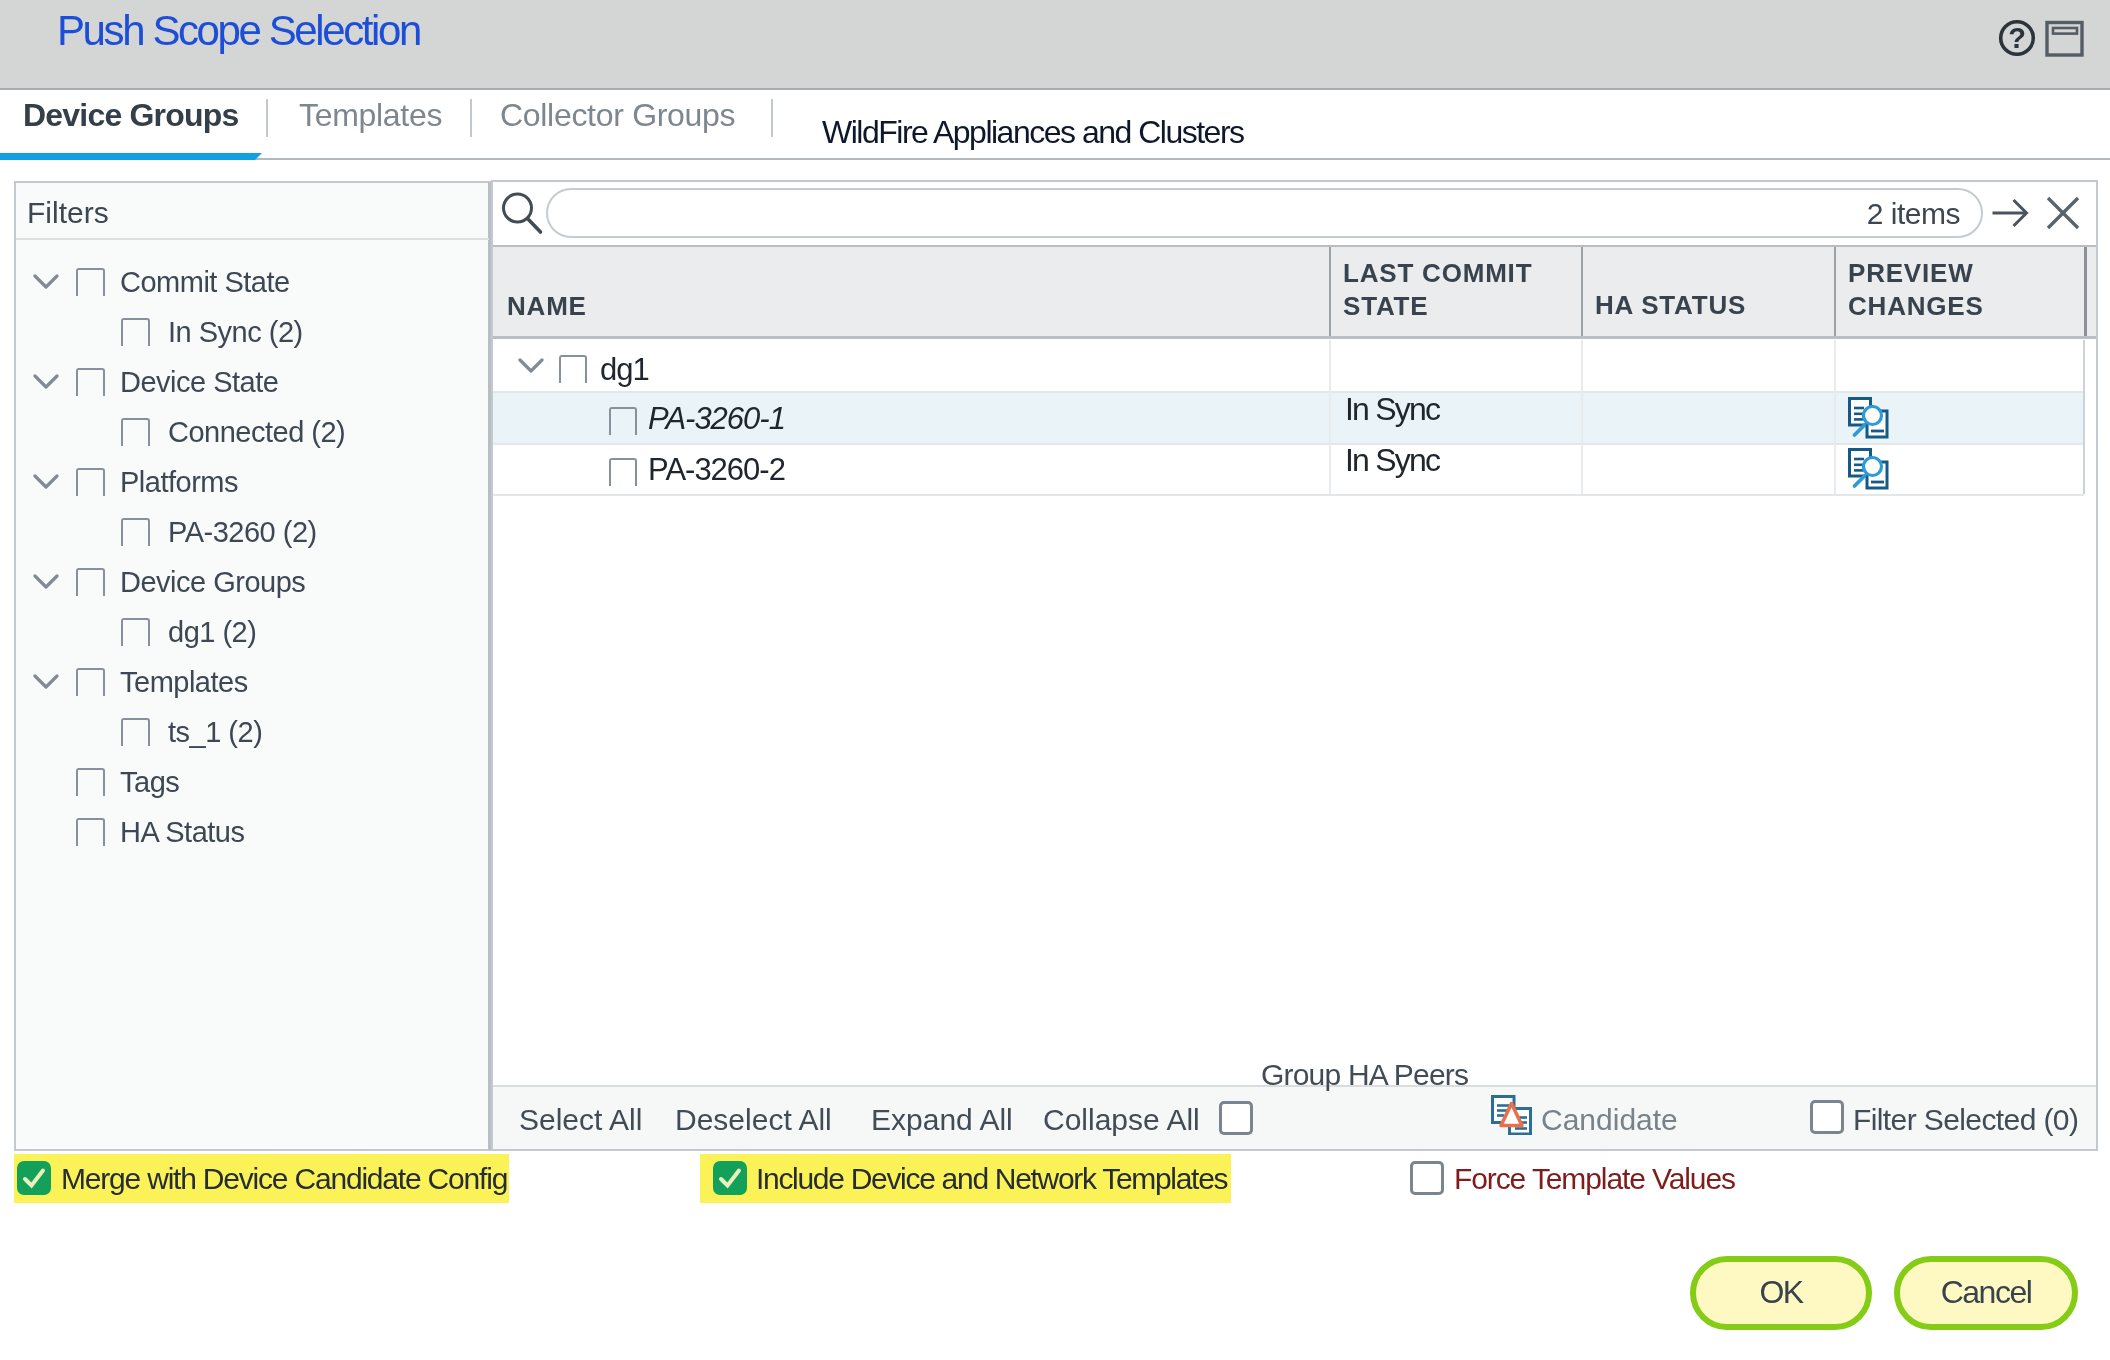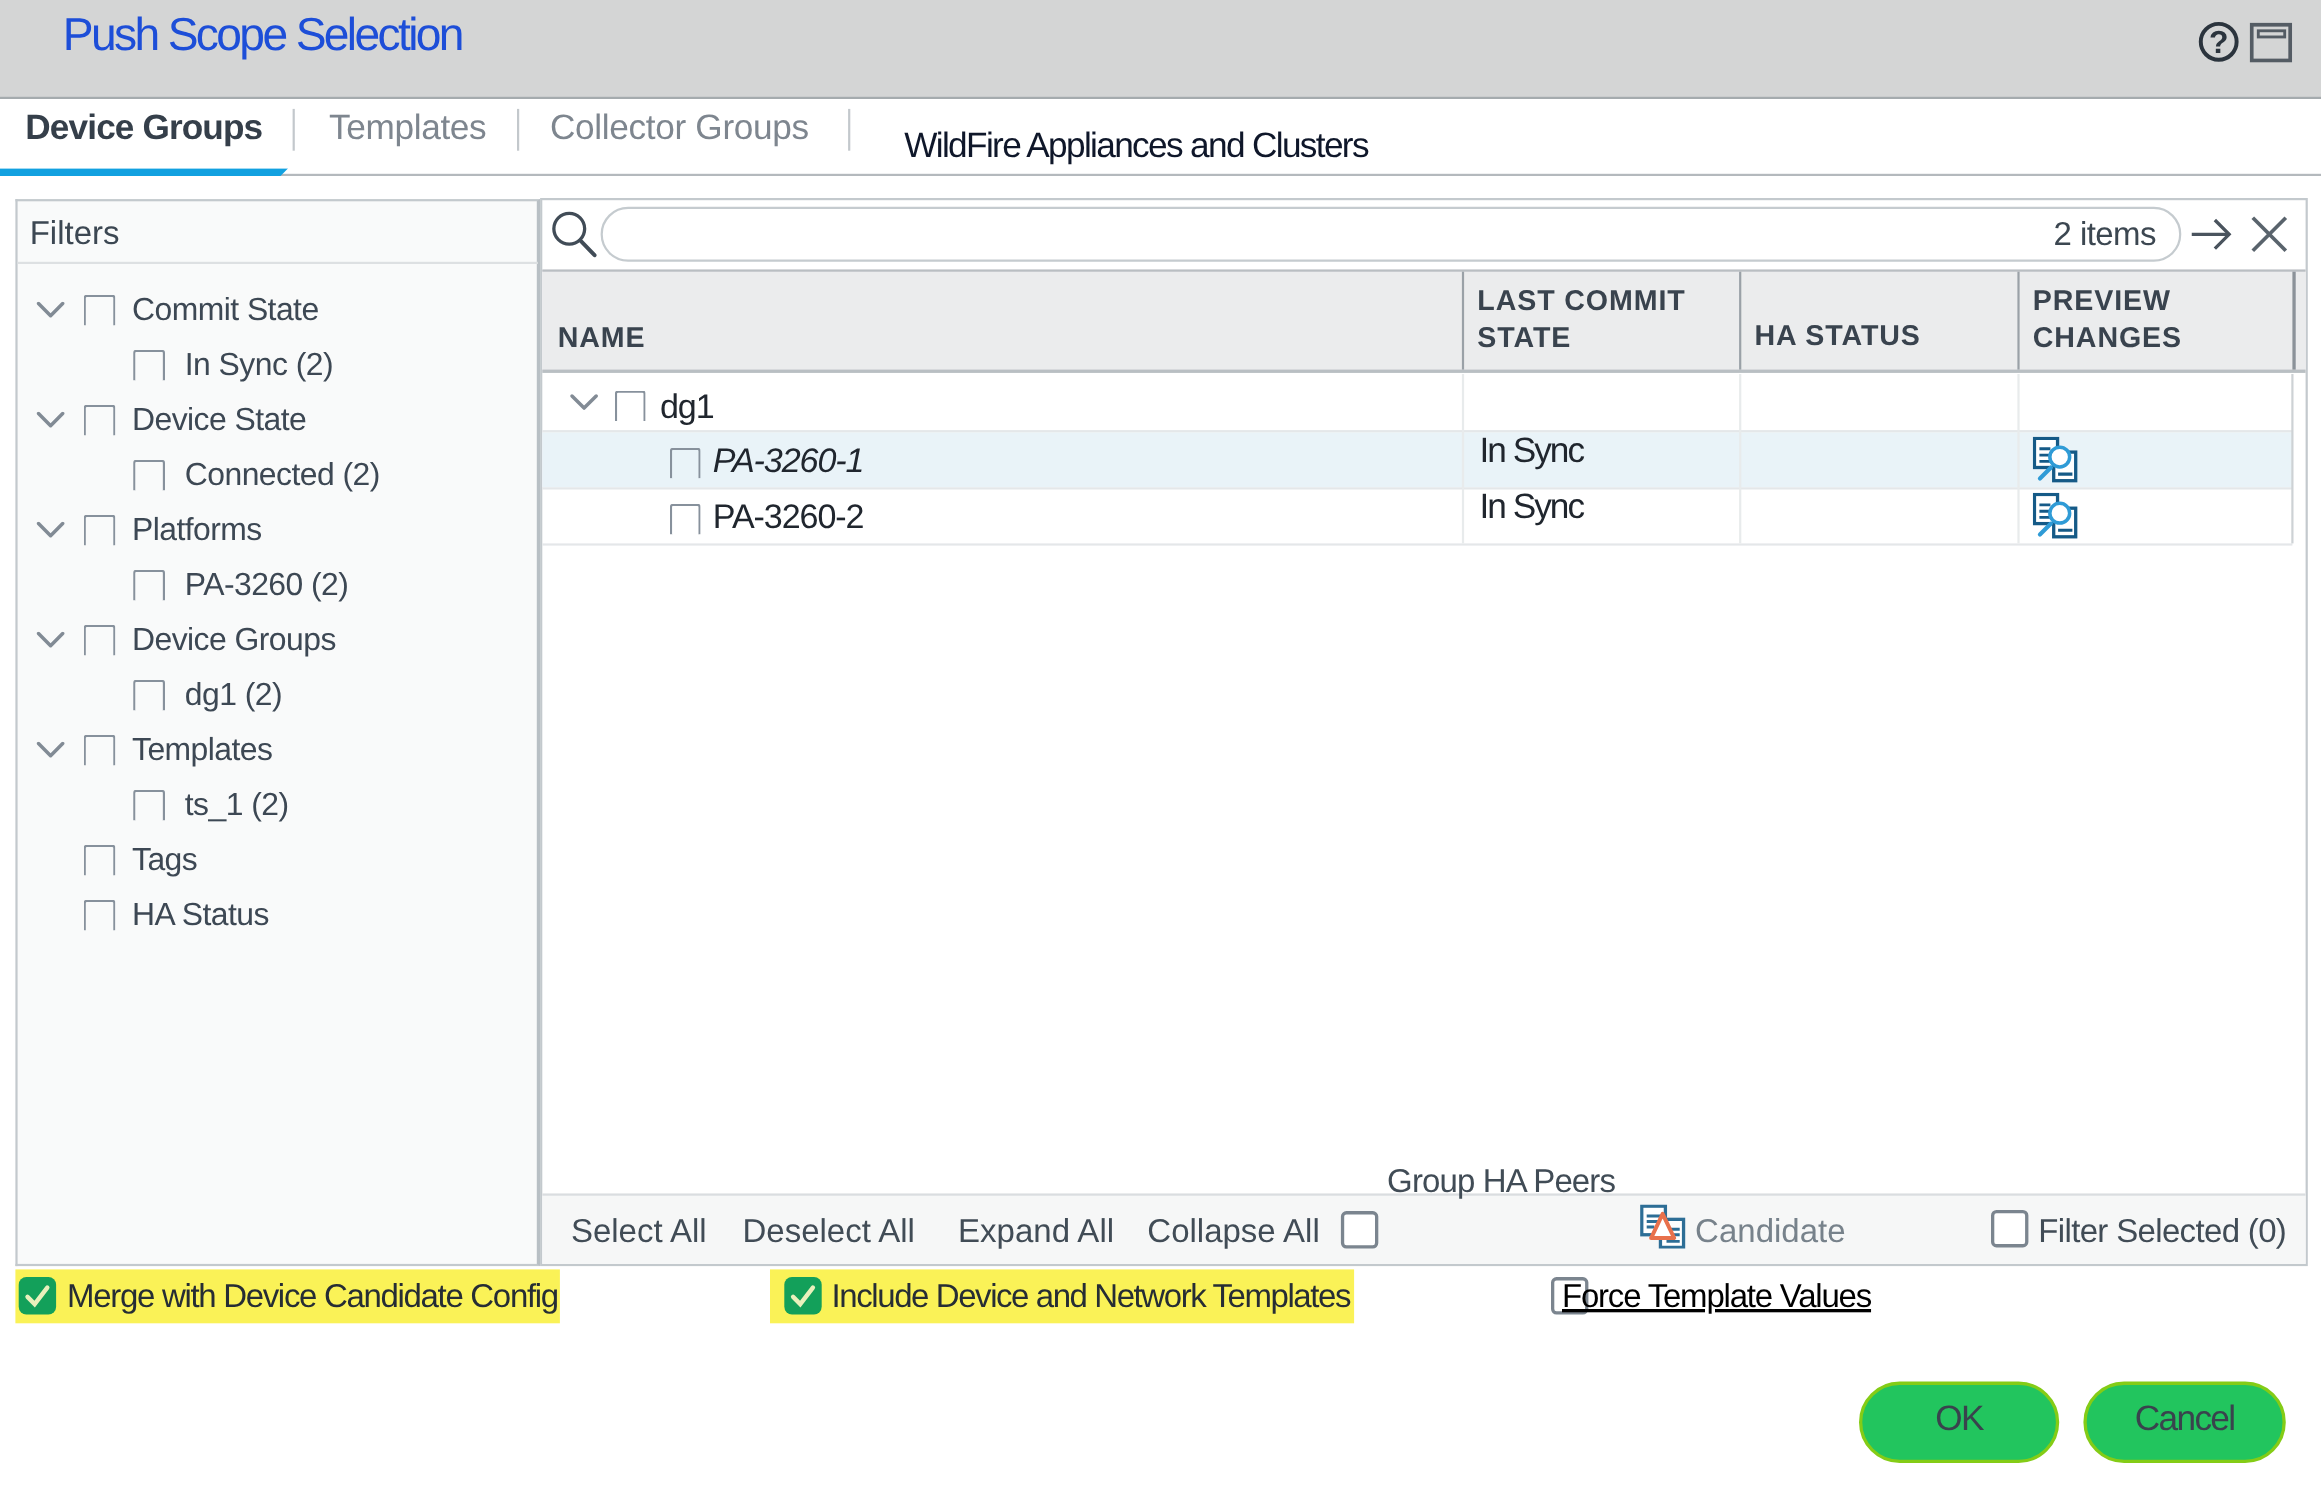--- a/index.html
+++ b/index.html
@@ -8,21 +8,21 @@
   
   .cb3 { position:absolute; width:29px; height:28px; border:2.5px solid #87919c; border-bottom:none; border-radius:3px 3px 0 0; background:transparent; }
   .cbsq { position:absolute; width:34px; height:34px; border:3px solid #7b858f; border-radius:5px; background:#fff; }
   .cbgreen { position:absolute; width:34px; height:34px; border-radius:7px; background:#13a05a; }
   .treelbl { position:absolute; font-size:29px; letter-spacing:-0.5px; color:#3d4854; white-space:nowrap; }
   .tabsep { position:absolute; top:99px; width:2px; height:38px; background:#c3c8cc; }
   .hdrtxt { position:absolute; font-size:26px; font-weight:bold; color:#39434e; letter-spacing:0.8px; white-space:nowrap; }
   .vline { position:absolute; width:2px; }
   .toolitem { position:absolute; font-size:30px; color:#414c56; white-space:nowrap; }
   .botlbl { position:absolute; font-size:30px; color:#262d34; white-space:nowrap; }
-  .btn { position:absolute; height:74px; border:3px solid #84cc16; border-radius:37px; background:#22c55e; font-size:32px; letter-spacing:-1.5px; color:#39434d; text-align:center; line-height:60px; }
+  .btn { position:absolute; height:74px; border:6px solid #84cc16; border-radius:37px; background:#fef9c3; font-size:32px; letter-spacing:-1.5px; color:#39434d; text-align:center; line-height:60px; }
 </style>
 </head>
 <body>
 
 <div class="abs" style="left:0;top:0;width:2110px;height:90px;background:#d4d5d5;border-bottom:2px solid #a5abae;"></div>
 <div class="abs" style="left:25px;top:7px;font-size:42px;letter-spacing:-2.4px;color:#1d4ed8;margin-left:32px;">Push Scope Selection</div>
 <svg class="abs" style="left:1998px;top:19px;" width="38" height="38" viewBox="0 0 38 38">
   <circle cx="19" cy="19" r="16.3" fill="none" stroke="#2b343d" stroke-width="3.6"></circle>
   <text x="19" y="29" font-size="29" font-weight="bold" fill="#2b343d" text-anchor="middle" font-family="Liberation Sans">?</text>
 </svg>
@@ -187,16 +187,16 @@
 <svg class="abs" style="left:17px;top:1161px;" width="34" height="34" viewBox="0 0 34 34">
     <path d="M8 18 L14.5 24.5 L26 9.5" fill="none" stroke="#e9f0bc" stroke-width="4" stroke-linecap="round"></path>
   </svg>
 <div class="botlbl" style="left:61px;top:1162px;letter-spacing:-1.2px;">Merge with Device Candidate Config</div>
 <span class="cbgreen" style="left:713px;top:1161px;"></span>
 <svg class="abs" style="left:713px;top:1161px;" width="34" height="34" viewBox="0 0 34 34">
     <path d="M8 18 L14.5 24.5 L26 9.5" fill="none" stroke="#e9f0bc" stroke-width="4" stroke-linecap="round"></path>
   </svg>
 <div class="botlbl" style="left:756px;top:1162px;letter-spacing:-1.3px;">Include Device and Network Templates</div>
 <span class="cbsq" style="left:1410px;top:1161px;"></span>
-<div class="botlbl" style="left:1420px;top:1162px;letter-spacing:-1.1px;color:#000000;text-decoration:underline;">Force Template Values</div>
+<div class="botlbl" style="left:1454px;top:1162px;letter-spacing:-1.1px;color:#7f1d1d;">Force Template Values</div>
 
 <div class="btn" style="left:1690px;top:1256px;width:182px;">OK</div>
 <div class="btn" style="left:1894px;top:1256px;width:184px;">Cancel</div>
 
 </body></html>

